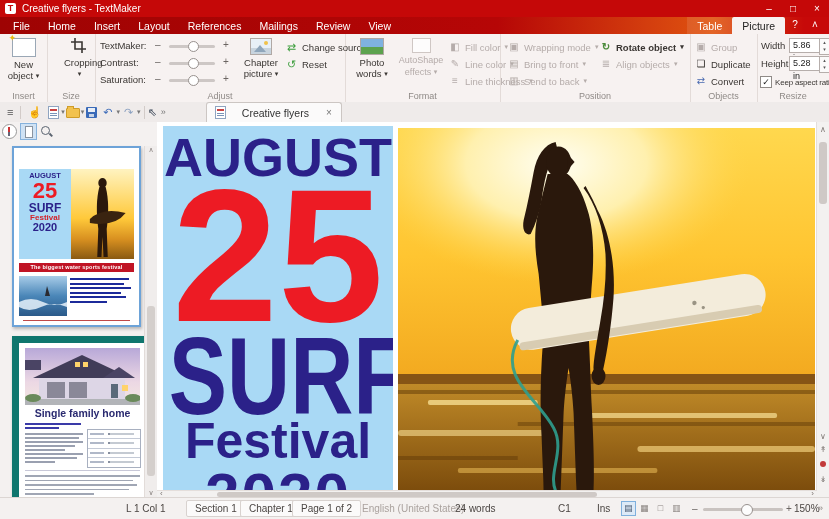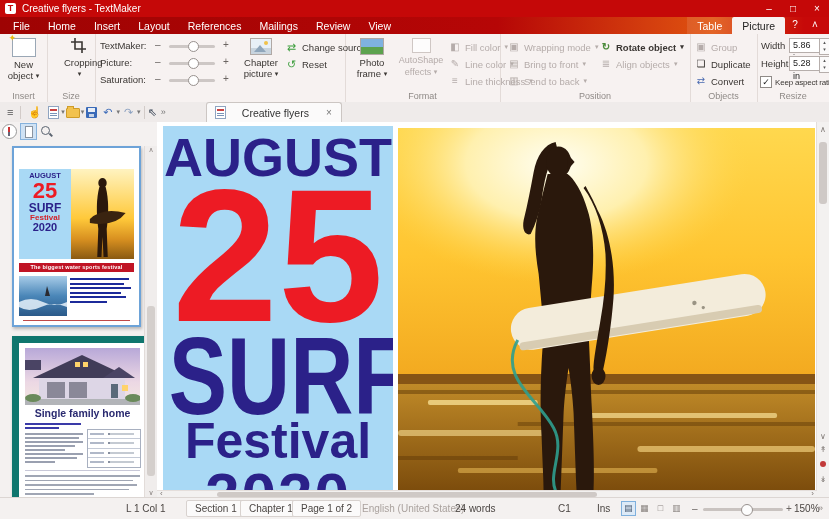--- a/index.html
+++ b/index.html
@@ -201,21 +201,21 @@
             </svg>
         </div>
         <div>Cropping</div>
         <div class="caret">▾</div>
       </div>
       <div class="rgroup-label">Size</div>
     </div>
 
     <div class="rgroup" style="left:95px;width:250px">
       <div class="slab" style="left:5px;top:6px">TextMaker:</div>
-      <div class="slab" style="left:5px;top:23px">Picture:</div>
+      <div class="slab" style="left:5px;top:23px">Contrast:</div>
       <div class="slab" style="left:5px;top:40px">Saturation:</div>
 
       <div class="spm" style="left:60px;top:5px">–</div>
       <div class="strack" style="left:74px;top:11px;width:46px">
           <div class="sthumb" style="left:19px"></div>
         </div>
       <div class="spm" style="left:128px;top:5px">+</div>
 
       <div class="spm" style="left:60px;top:22px">–</div>
       <div class="strack" style="left:74px;top:28px;width:46px">
@@ -236,27 +236,28 @@
              <span class="caret">▾</span></div>
       </div>
       <div class="rrow" style="left:190px;top:7px">
         <span class="greenic">⇄</span>
         <span>Change source</span>
       </div>
       <div class="rrow" style="left:190px;top:24px">
         <span class="greenic">↺</span>
         <span>Reset</span>
       </div>
+      <div class="rgroup-label">Adjust</div>
     </div>
 
     <div class="rgroup" style="left:345px;width:155px">
       <div class="bigbtn" style="left:4px;width:46px">
         <div class="photo-ic"></div>
         <div>Photo</div>
-        <div><span>frame</span>
+        <div><span>words</span>
              <span class="caret">▾</span></div>
       </div>
       <div class="bigbtn gray" style="left:52px;width:48px;font-size:9px">
         <div class="shape-ic"></div>
         <div>AutoShape</div>
         <div><span>effects</span>
              <span class="caret">▾</span></div>
       </div>
       <div class="rrow gray" style="left:104px;top:7px">
         <span class="micon">◧</span>

